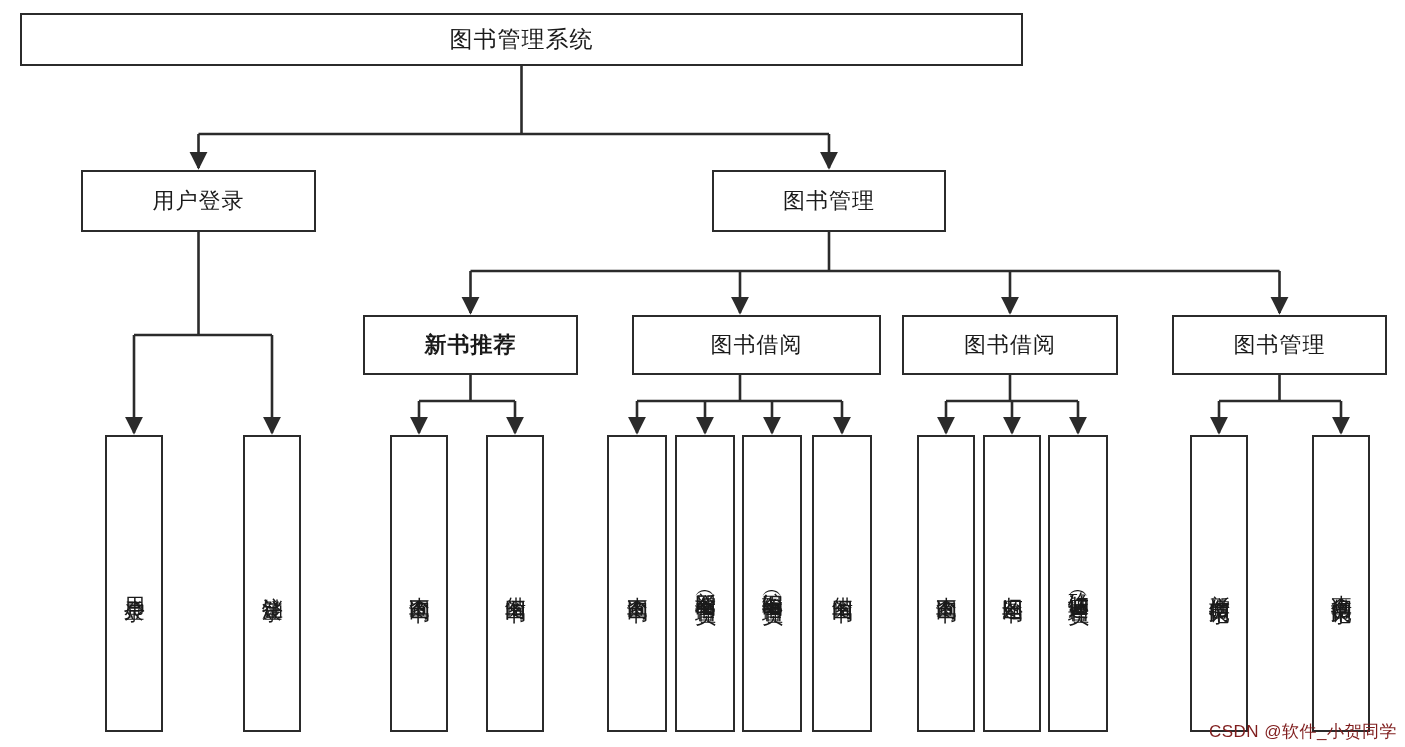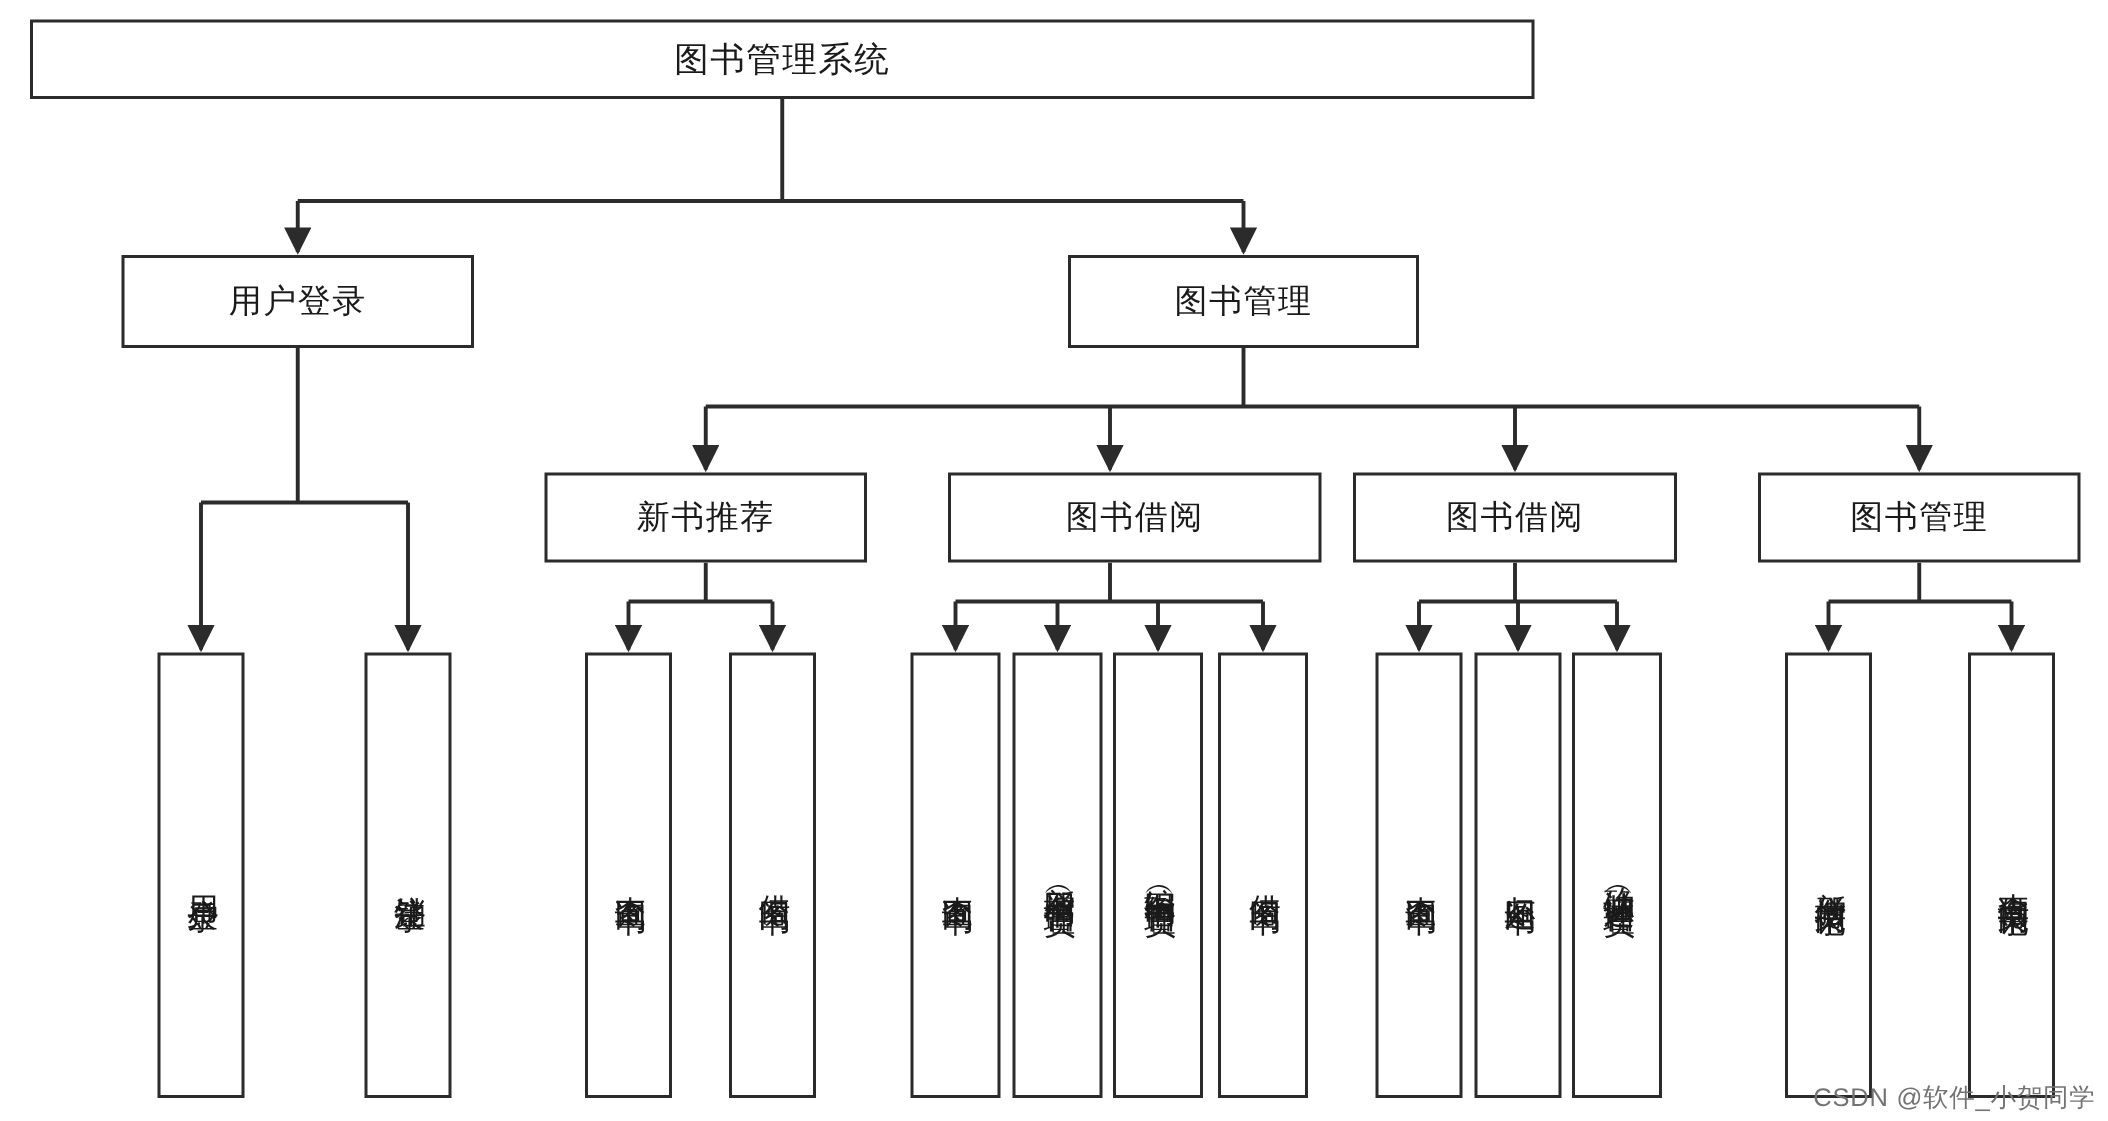--- a/index.html
+++ b/index.html
@@ -53,21 +53,21 @@
     display: block;
   }
   .node.root {
     font-size: 23px;
   }
   .watermark {
     position: absolute;
     right: 8px;
     bottom: 4px;
     font-size: 17px;
-    color: #737373;
+    color: #7f1d1d;
     white-space: nowrap;
     letter-spacing: 0.5px;
   }
 </style>
 </head>
 <body>
 
 <div id="canvas">
 
   <svg class="edges" viewBox="0 0 1405 747">
@@ -119,21 +119,21 @@
 
   <div id="level2-layer">
       <div class="node horiz" style="left: 81px; top: 170px; width: 235px; height: 62px;">
         <span>用户登录</span>
       </div>
       <div class="node horiz" style="left: 712px; top: 170px; width: 234px; height: 62px; text-align: center;">
         <span>图书管理</span>
       </div>
     </div>
   <div id="level3-layer">
-      <div class="node horiz" style="left: 363px; top: 315px; width: 215px; height: 60px;">
+      <div class="node horiz" style="left: 363px; top: 315px; width: 215px; height: 60px; font-weight: bold;">
         <span>新书推荐</span>
       </div>
       <div class="node horiz" style="left: 632px; top: 315px; width: 249px; height: 60px;">
         <span>图书借阅</span>
       </div>
       <div class="node horiz" style="left: 902px; top: 315px; width: 216px; height: 60px;">
         <span>图书借阅</span>
       </div>
       <div class="node horiz" style="left: 1172px; top: 315px; width: 215px; height: 60px;">
         <span>图书管理</span>

